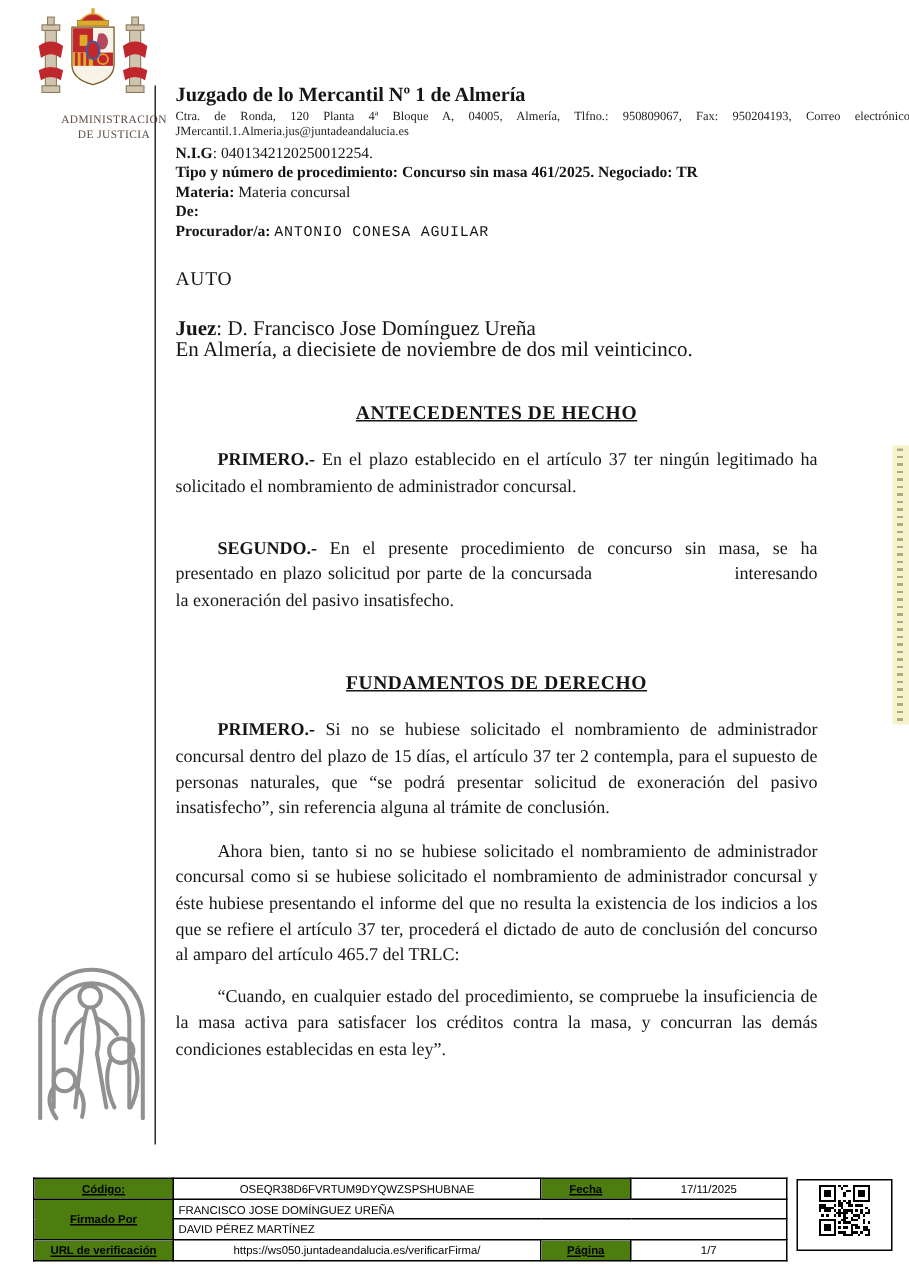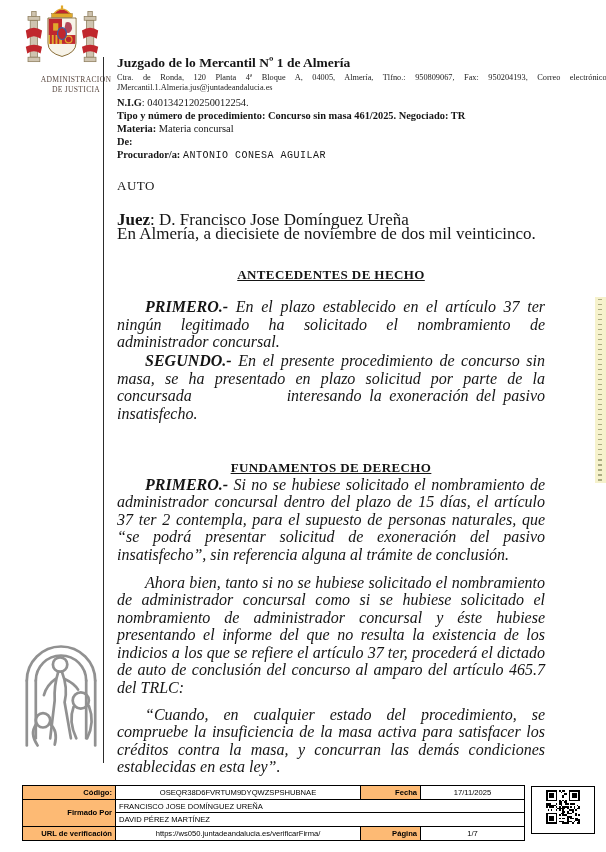--- a/index.html
+++ b/index.html
@@ -32,44 +32,44 @@
   
   .content { position:absolute; left:117px; top:55px; width:492px; }
   .court-name { font-size:13.5px; font-weight:bold; line-height:16px; }
   .address { margin-top:2px; font-size:8.3px; line-height:9.6px; text-align:justify; color:#222; }
   .meta { margin-top:4px; font-size:10.4px; line-height:13px; }
   .meta b { font-weight:bold; }
   .mono-name { font-family:"Liberation Mono", monospace; font-size:10px; letter-spacing:.5px; }
 
   .body-text { width:428px; }
   .doc-title { margin-top:16px; text-align:left; font-size:13px; letter-spacing:.5px; }
-  .juez-block { margin-top:19px; font-size:17px; line-height:14px; }
+  .juez-block { margin-top:19px; font-size:14px; line-height:14px; }
   .section-title {
     margin-top:26px; text-align:center; font-size:13px; font-weight:bold;
     text-decoration:underline; letter-spacing:.4px;
   }
   .section-title.second { margin-top:38px;text-align:center; }
   .para {
-    font-size:16px; line-height:17.4px; text-align:justify; text-indent:28px;font-style:italic;
+    font-size:12px; line-height:17.4px; text-align:justify; text-indent:28px;
   }
   .p-hechos-1 { margin-top:15px; }
-  .p-hechos-2 { margin-top:2px; }
-  .p-fund-1 { }
+  .p-hechos-2 { margin-top:24px; }
+  .p-fund-1 { margin-top:15px; }
   .p-fund-2 { margin-top:11px; }
   .p-fund-3 { margin-top:10px; }
   .redacted-gap { display:inline-block; width:95px; }
 
   
   .footer-table {
     position:absolute; left:22px; top:785px;
     font-family:"Liberation Sans", sans-serif; font-size:7.6px; color:#000;
   }
   .footer-table table { border-collapse:collapse; table-layout:fixed; width:502px; }
   .footer-table td { border:1px solid #000; height:13.7px; padding:0 3px; overflow:hidden; white-space:nowrap; }
-  .footer-table td.lbl { background:#fdba74; font-weight:bold; text-align:right; }
+  .footer-table td.lbl { background:#4d7c0f; font-weight:bold; text-align:center;text-decoration:underline; }
   .footer-table td.val-center { text-align:center; }
   .footer-table td.val-left { text-align:left;margin-left:32px; }
   .qr-box {
     position:absolute; left:531px; top:786px; width:64px; height:48px;
     border:1px solid #000; display:flex; justify-content:center; align-items:flex-start;
     padding-top:3px; background:#fff;
   }
 </style>
 </head>
 <body>

